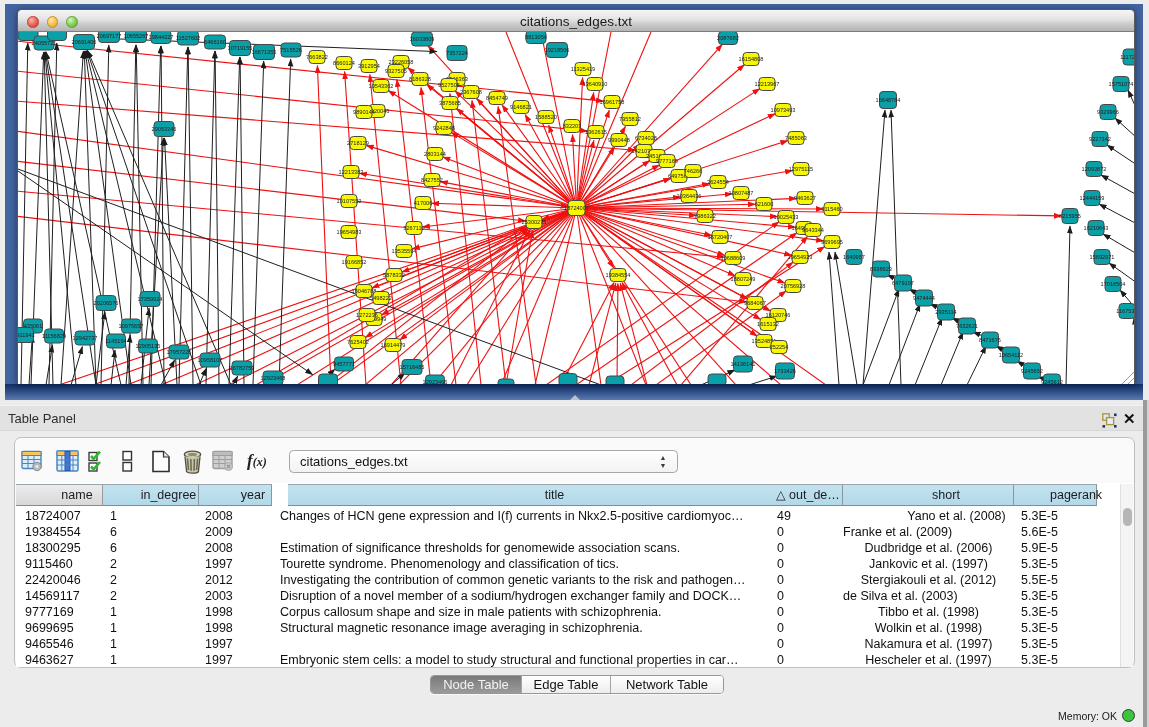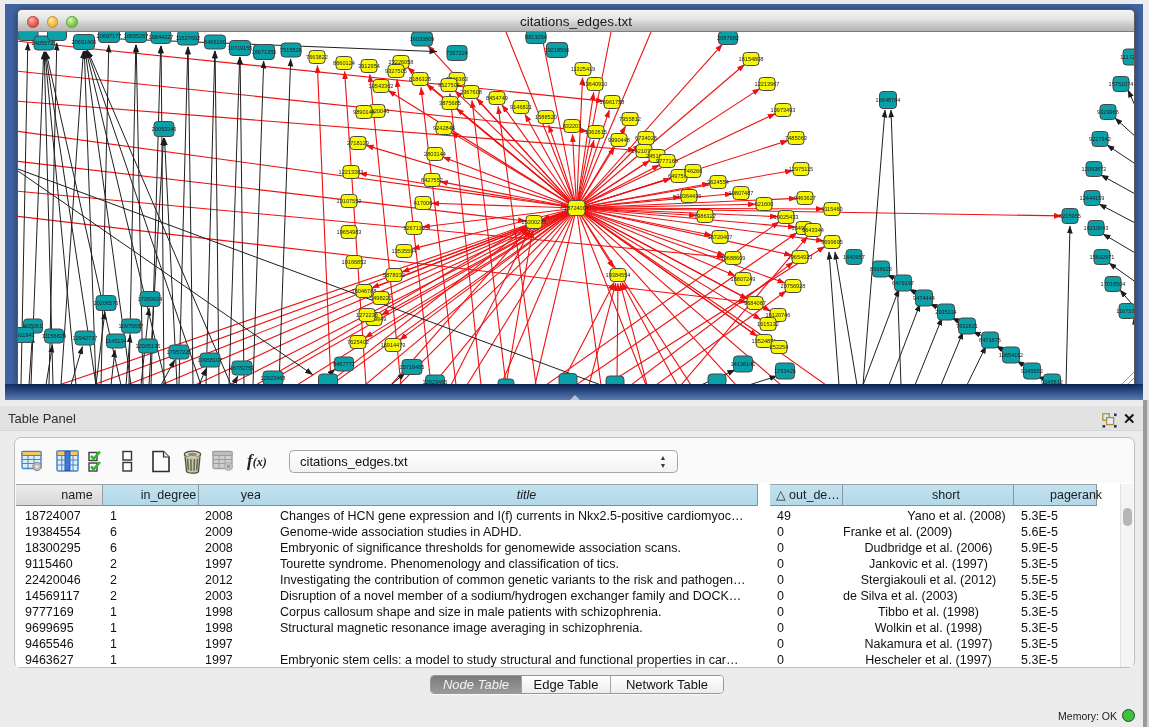--- a/index.html
+++ b/index.html
@@ -31,21 +31,21 @@
 .trow { position:absolute; left:16px; width:1104px; height:16px; font-size:12.5px; color:#101010; }
 .trow .c { position:absolute; top:0; white-space:nowrap; overflow:hidden; line-height:16px; }
 #vscroll { position:absolute; left:1120px; top:484px; width:13px; height:183px; background:#f4f4f4;
   border-left:1px solid #e0e0e0; }
 #vthumb { position:absolute; left:1.5px; top:24px; width:9px; height:18px; background:#b6b6b6; border-radius:5px; }
 #tabs { position:absolute; left:430px; top:675px; height:19px; display:flex;
   border:1px solid #989898; border-radius:4px; overflow:hidden; background:#fff;
   box-shadow:0 1px 0 rgba(255,255,255,0.7); }
 #tabs .seg { font-size:13px; line-height:17px; text-align:center; color:#141414;
   background:linear-gradient(180deg,#ffffff,#ededed); border-right:1px solid #a5a5a5; }
-#tabs .seg.on { background:linear-gradient(180deg,#7a7a7a,#9a9a9a); color:#f3f3f3;font-style:italic; }
+#tabs .seg.on { background:linear-gradient(180deg,#7a7a7a,#9a9a9a); color:#f3f3f3; }
 #tabs .seg:last-child { border-right:none; }
 #mem { position:absolute; right:32px; top:710px; font-size:10.5px; color:#1a1a1a; }
 #memdot { position:absolute; right:14px; top:709px; width:13px; height:13px; border-radius:50%;
   background:#3cc43c; border:1.5px solid #3a3a3a; }
 #rstrip { position:absolute; left:1143px; top:400px; width:4px; height:327px; background:#9a9a9a; }
 #rstrip2 { position:absolute; left:1147px; top:400px; width:2px; height:327px; background:#d2d2d2; }
 .icon { position:absolute; top:450px; }
 #dropdown { position:absolute; left:289px; top:450px; width:389px; height:23px;
   background:linear-gradient(180deg,#ffffff,#f2f2f2); border:1px solid #a6a6a6; border-radius:4.5px;
   font-size:13px; color:#111; line-height:21px; padding-left:10px; }
@@ -609,47 +609,46 @@
   <circle cx="16.5" cy="16.5" r="4" fill="#c7c7c7" stroke="#ababab"></circle>
   <path d="M15 15l3 3M18 15l-3 3" stroke="#9a9a9a" stroke-width="1.3"></path>
 </svg>
 <div id="fx">f<span style="font-size:12px">(x)</span></div>
 <div id="dropdown">citations_edges.txt<span id="dd-ar">▲<br>▼</span></div>
 <div id="tablebg"></div>
 
 <div class="hcell" style="left:16px;width:87px;background:linear-gradient(180deg,#ececec,#d8d8d8);border-right:1px solid #9a9a9a;">name</div>
 <div class="hcell" style="left:103px;width:96px;">in_degree</div>
 <div class="hcell" style="left:199px;width:73px;">year</div>
-<div class="hcell" style="left:260px;width:498px;font-style:italic;">title</div>
+<div class="hcell" style="left:288px;width:498px;">title</div>
 <div class="hcell" style="left:770px;width:73px;text-align:left;padding-left:6px;">△ out_de…</div>
 <div class="hcell" style="left:843px;width:171px;">short</div>
 <div class="hcell" style="left:1014px;width:83px;">pagerank</div>
 <div class="trow" style="top:508px">
 <span class="c" style="left:9px">18724007</span>
 <span class="c" style="left:94px">1</span>
 <span class="c" style="left:189px">2008</span>
 <span class="c" style="left:264px;width:490px">Changes of HCN gene expression and I(f) currents in Nkx2.5‑positive cardiomyoc…</span>
 <span class="c" style="left:761px">49</span>
 <span class="c" style="left:855px;width:171px;text-align:center">Yano et al. (2008)</span>
 <span class="c" style="left:1005px">5.3E-5</span>
 </div>
 <div class="trow" style="top:524px">
 <span class="c" style="left:9px">19384554</span>
 <span class="c" style="left:94px">6</span>
 <span class="c" style="left:189px">2009</span>
-<span class="c" style="left:264px;width:490px">Genome‑wide association studies in ADHD.</span>
 <span class="c" style="left:761px">0</span>
 <span class="c" style="left:827px;width:171px;">Franke et al. (2009)</span>
 <span class="c" style="left:1005px">5.6E-5</span>
 </div>
 <div class="trow" style="top:540px">
 <span class="c" style="left:9px">18300295</span>
 <span class="c" style="left:94px">6</span>
 <span class="c" style="left:189px">2008</span>
-<span class="c" style="left:264px;width:490px">Embryonic of significance thresholds for genomewide association scans.</span>
+<span class="c" style="left:264px;width:490px">Estimation of significance thresholds for genomewide association scans.</span>
 <span class="c" style="left:761px">0</span>
 <span class="c" style="left:827px;width:171px;text-align:center">Dudbridge et al. (2006)</span>
 <span class="c" style="left:1005px">5.9E-5</span>
 </div>
 <div class="trow" style="top:556px">
 <span class="c" style="left:9px">9115460</span>
 <span class="c" style="left:94px">2</span>
 <span class="c" style="left:189px">1997</span>
 <span class="c" style="left:264px;width:490px">Tourette syndrome. Phenomenology and classification of tics.</span>
 <span class="c" style="left:761px">0</span>

